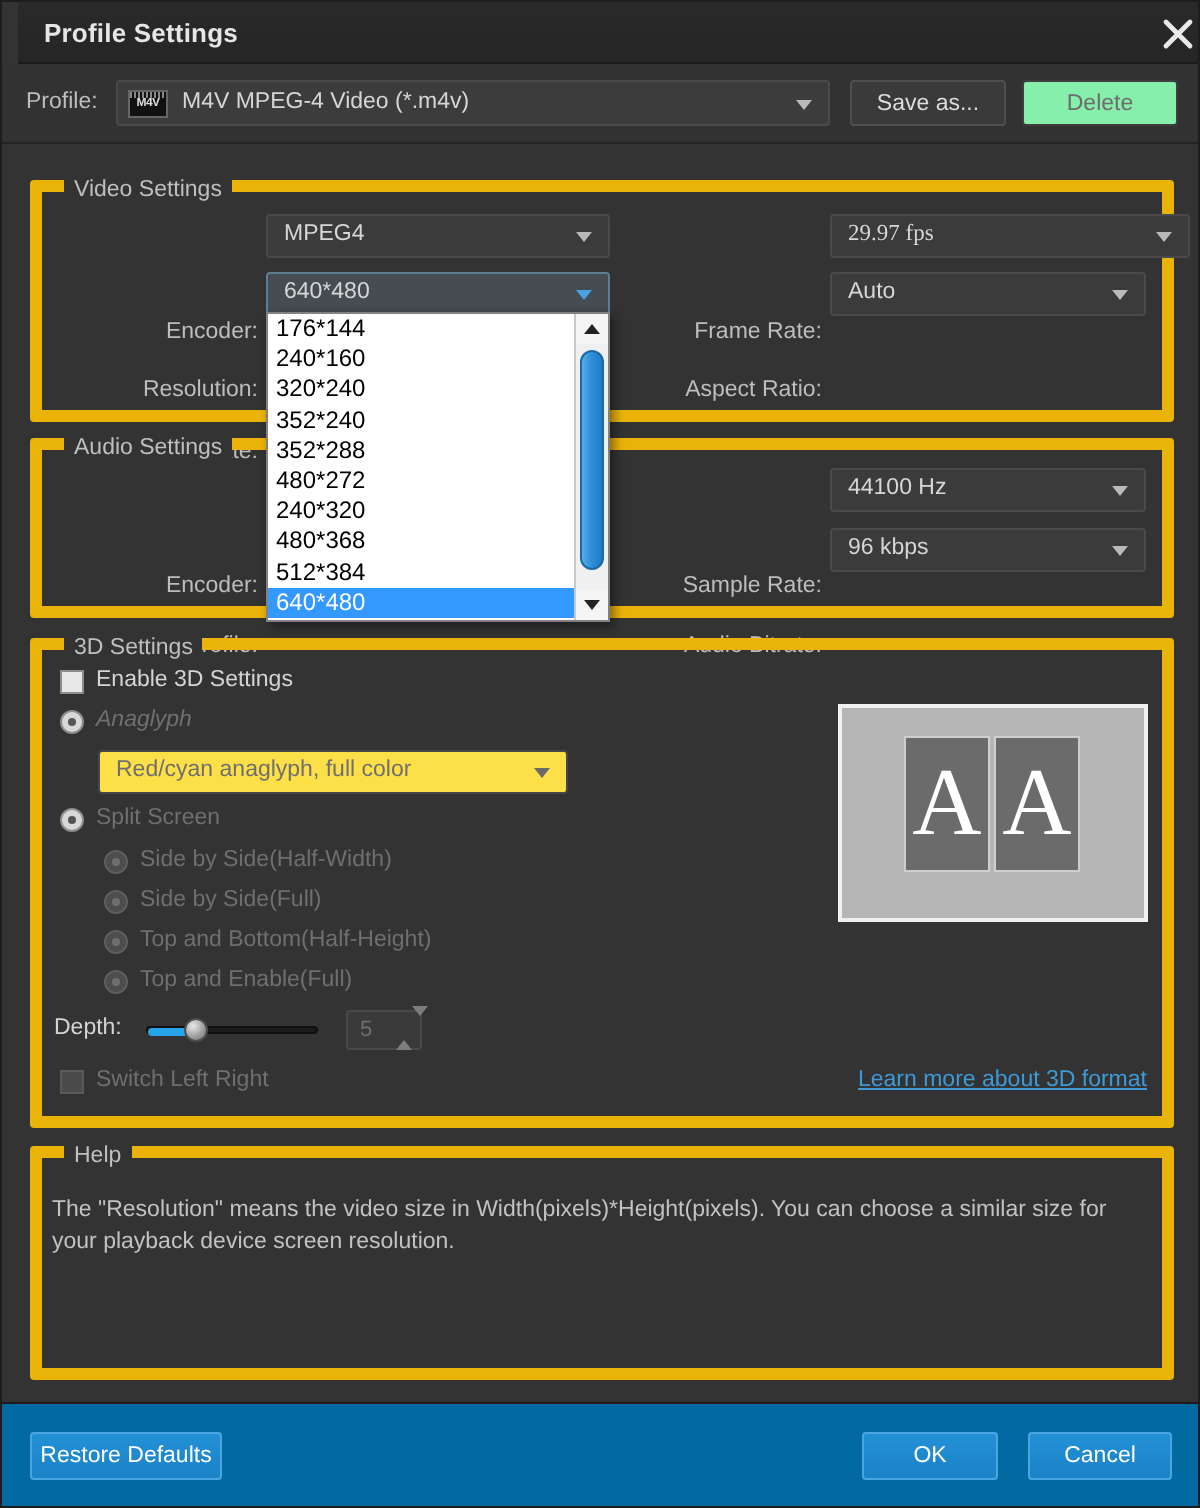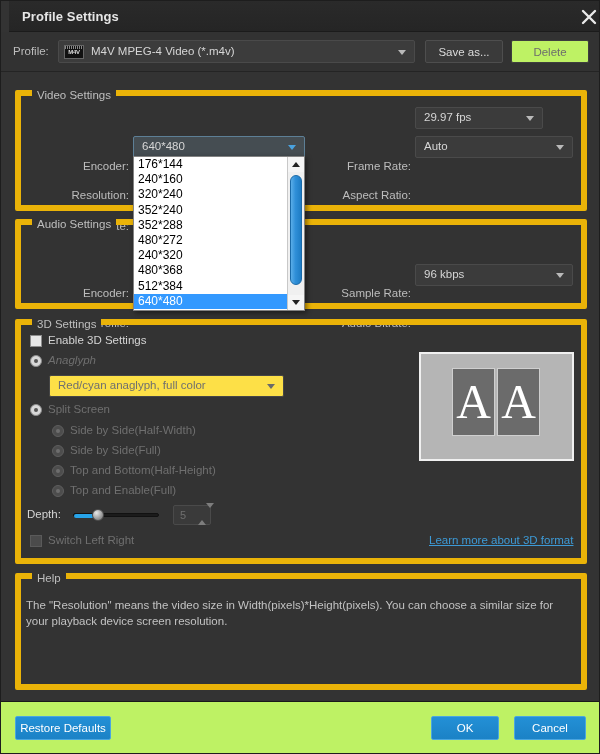--- a/index.html
+++ b/index.html
@@ -127,21 +127,21 @@
     font-family: "Liberation Sans", sans-serif;
     display: flex;
     align-items: center;
     justify-content: center;
     cursor: pointer;
     box-sizing: border-box;
   }
   .btn-flat.disabled {
     color: #6d6d6d;
     border-color: #3e3e3e;
-    background: #bef264;
+    background: #86efac;
     cursor: default;
   }
   #save-as-btn { left: 424px; top: 8px; width: 78px; }
   #delete-btn  { left: 510px; top: 8px; width: 78px; }
 
   
   .group {
     position: absolute;
     border: 6px solid #eab308;
     border-radius: 2px;
@@ -417,21 +417,21 @@
     color: #c2c2c2;
     line-height: 16px;
   }
 
   
   .footer {
     position: absolute;
     left: 0; bottom: 0;
     width: 600px;
     height: 52px;
-    background: #bef264;
+    background: #0369a1;
     border-top: 1px solid #1a1a1a;
     box-sizing: border-box;
   }
   .btn-blue {
     position: absolute;
     height: 24px;
     background: linear-gradient(to bottom, #2390d6 0%, #1b82c6 100%);
     border: 1px solid #4aa6e0;
     border-radius: 2px;
     color: #ffffff;
@@ -473,23 +473,27 @@
     </div>
     <div class="btn-flat" id="save-as-btn">Save as...</div>
     <div class="btn-flat disabled" id="delete-btn">Delete</div>
   </div>
 
   <div class="group" style="left:14px; top:89px; width:572px; height:121px;">
     <span class="group-title">Video Settings</span>
   </div>
 
   <div class="flabel" style="left:30px; top:111px; width:98px;">Encoder:</div>
+  <div class="combo" style="left:132px; top:106px; width:172px;">
+    <span class="cval">MPEG4</span>
+    <span class="combo-arrow"></span>
+  </div>
 
   <div class="flabel" style="left:320px; top:111px; width:90px;">Frame Rate:</div>
-  <div class="combo" style="left:414px; top:106px; width:128px;">
+  <div class="combo" style="left:414px; top:106px; width:180px;font-family:Liberation Serif, serif;">
     <span class="cval">29.97 fps</span>
     <span class="combo-arrow"></span>
   </div>
 
   <div class="flabel" style="left:30px; top:140px; width:98px;">Resolution:</div>
   <div class="combo open" style="left:132px; top:135px; width:172px;">
     <span class="cval">640*480</span>
     <span class="combo-arrow"></span>
   </div>
 
@@ -502,20 +506,24 @@
   <div class="flabel" style="left:20px; top:171px; width:108px;">Video Bitrate:</div>
 
   <div class="group" style="left:14px; top:218px; width:572px; height:90px;">
     <span class="group-title">Audio Settings</span>
   </div>
 
   <div class="flabel" style="left:30px; top:238px; width:98px;">Encoder:</div>
   <div class="flabel" style="left:30px; top:268px; width:98px;">Profile:</div>
 
   <div class="flabel" style="left:320px; top:238px; width:90px;">Sample Rate:</div>
+  <div class="combo" style="left:414px; top:233px; width:158px;">
+    <span class="cval">44100 Hz</span>
+    <span class="combo-arrow"></span>
+  </div>
 
   <div class="flabel" style="left:310px; top:268px; width:100px;">Audio Bitrate:</div>
   <div class="combo" style="left:414px; top:263px; width:158px;">
     <span class="cval">96 kbps</span>
     <span class="combo-arrow"></span>
   </div>
 
   <div class="group" style="left:14px; top:318px; width:572px; height:245px;">
     <span class="group-title">3D Settings</span>
   </div>

